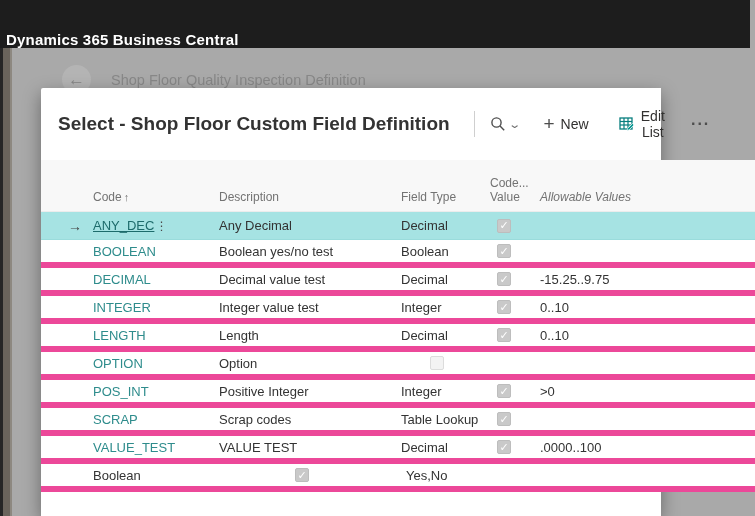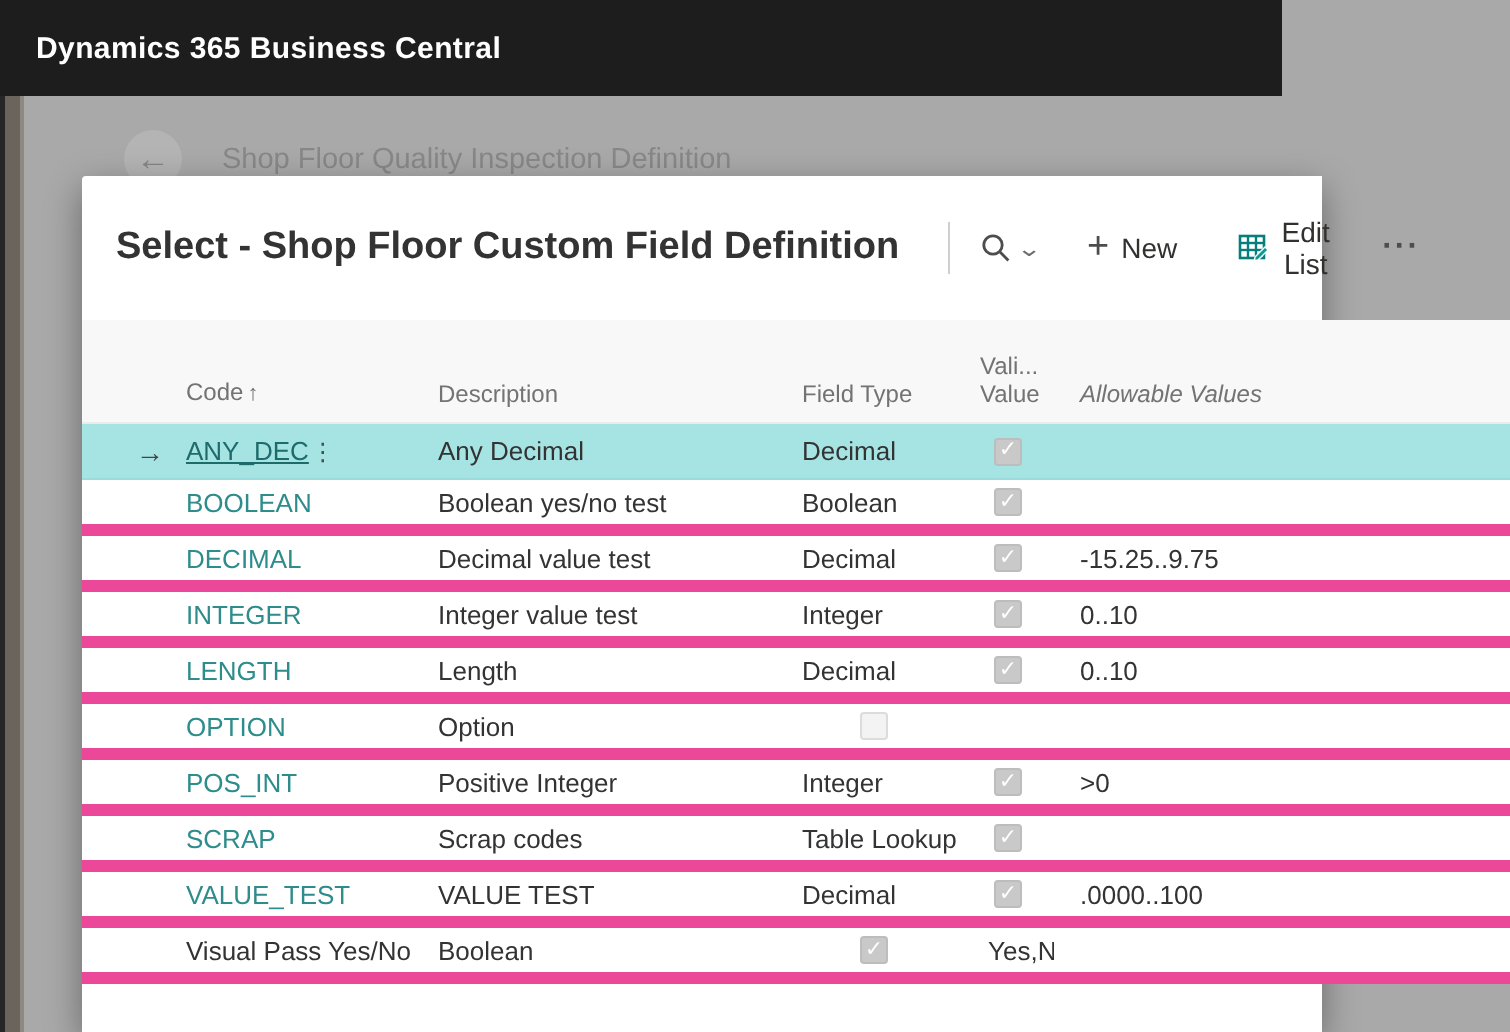--- a/index.html
+++ b/index.html
@@ -1,21 +1,21 @@
 <!DOCTYPE html>
 <html><head>
 <meta charset="utf-8">
 <style>
   * { margin:0; padding:0; box-sizing:border-box; }
   html,body { width:755px; height:516px; overflow:hidden;
     font-family:"Liberation Sans", sans-serif; background:#a9a9a9; }
 
   
-  .topbar { position:absolute; left:0; top:0; width:641px; height:48px;
-    background:#1d1d1d; display:flex; align-items:center; padding-left:18px; z-index:30; }
+  .topbar { position:absolute; left:0; top:0; width:750px; height:48px;
+    background:#1d1d1d; display:flex; align-items:flex-end; padding-left:6px; z-index:30; }
   .topbar .app-title { color:#ffffff; font-size:15px; font-weight:bold; letter-spacing:.2px; cursor:pointer; }
 
   
   .backdrop { position:absolute; left:0; top:48px; width:755px; height:468px; background:#a9a9a9; }
   .left-sliver { position:absolute; left:0; top:0; width:12px; height:468px;
     background:linear-gradient(90deg,#262626 0%,#262626 22%,#6a645c 22%,#6a645c 82%,#8d8880 82%,#8d8880 100%); }
   .crumb-row { position:absolute; left:0; top:0; width:755px; height:42px; display:flex; align-items:center; }
   .back-btn { position:absolute; left:62px; top:17px; width:29px; height:29px; border-radius:50%;
     background:#b4b4b4; color:#858585; display:flex; align-items:center; justify-content:center;
     font-size:17px; cursor:pointer; }
@@ -128,21 +128,21 @@
 
   <div class="grid">
     <div class="grid-header">
       <div class="hcell"></div>
       <div class="hcell">
         <span>Code</span><span class="sort-arrow">↑</span>
       </div>
       <div class="hcell">Description</div>
       <div class="hcell">Field Type</div>
       <div class="hcell validate">
-        <div>Vali...</div>
+        <div>Code...</div>
         <div>Value</div>
       </div>
       <div class="hcell allowable">Allowable Values</div>
     </div>
     <div id="rows-container">
   <div class="grid-row selected">
     <div class="cell arrow-cell">
             <span>→</span>
           </div>
     <div class="cell code-cell">
@@ -281,21 +281,20 @@
     <div class="cell check-cell">
       <span class="cbx checked">✓</span>
     </div>
     <div class="cell allow-cell">.0000..100</div>
   </div>
 
   <div class="grid-row">
     <div class="cell arrow-cell">
             <span></span>
           </div>
-    <div class="cell">Visual Pass Yes/No</div>
     <div class="cell">Boolean</div>
     <div class="cell check-cell">
       <span class="cbx checked">✓</span>
     </div>
     <div class="cell allow-cell">Yes,No</div>
   </div>
 </div>
   </div>
 </div>
 

